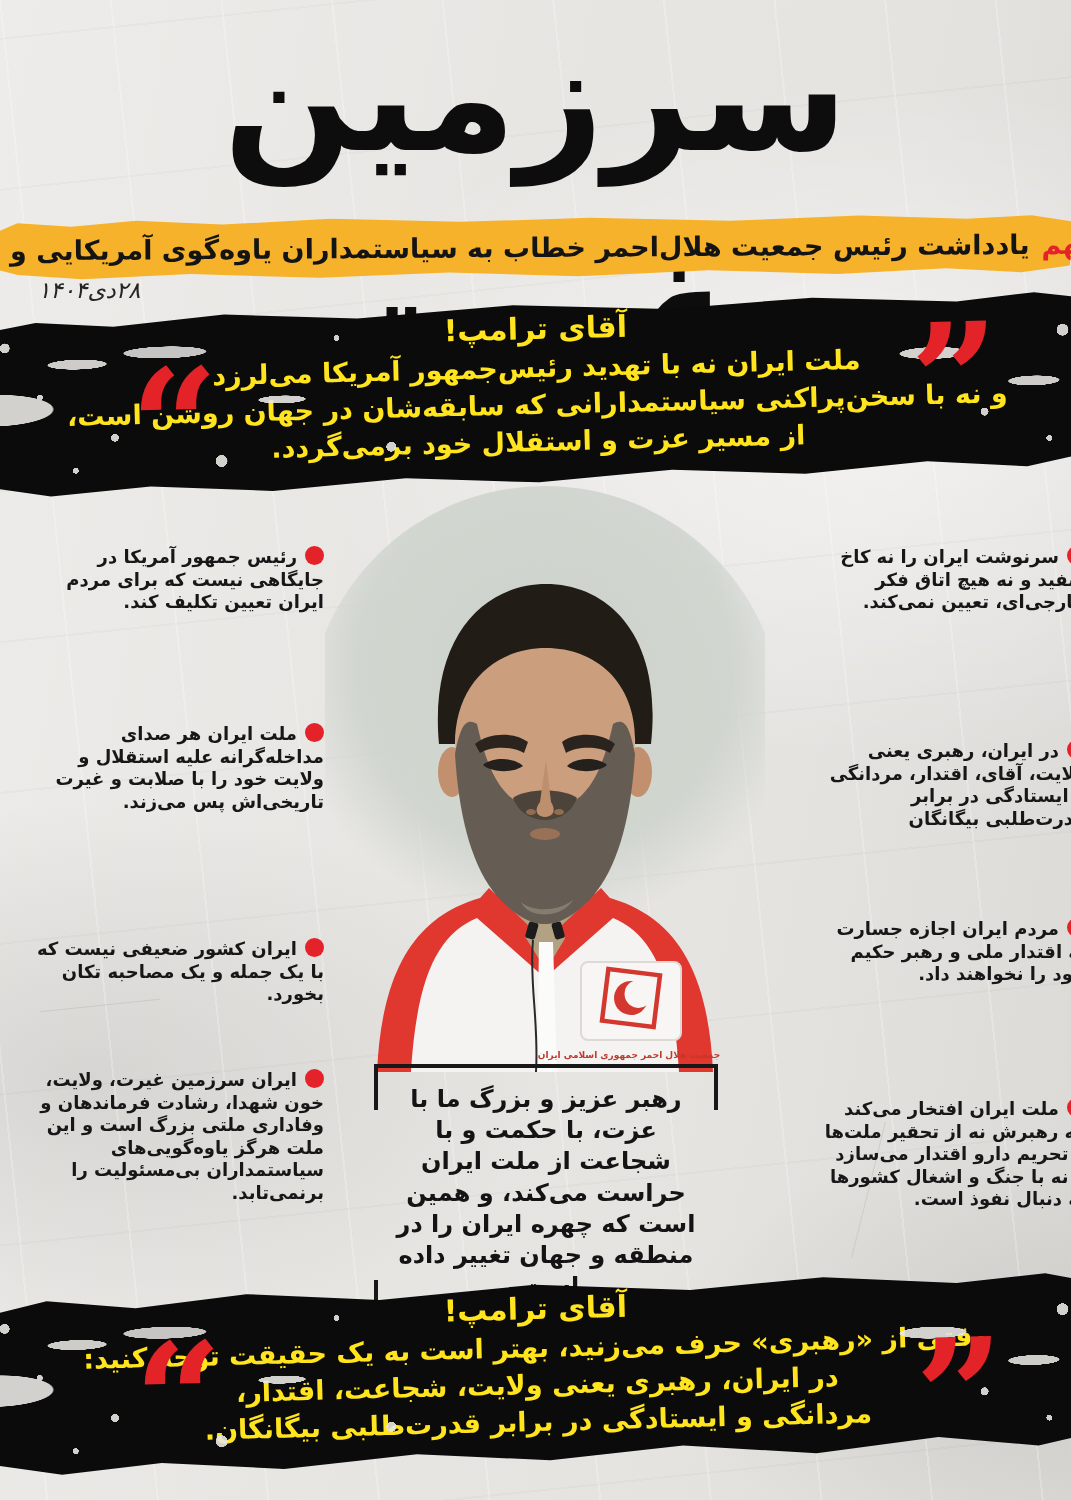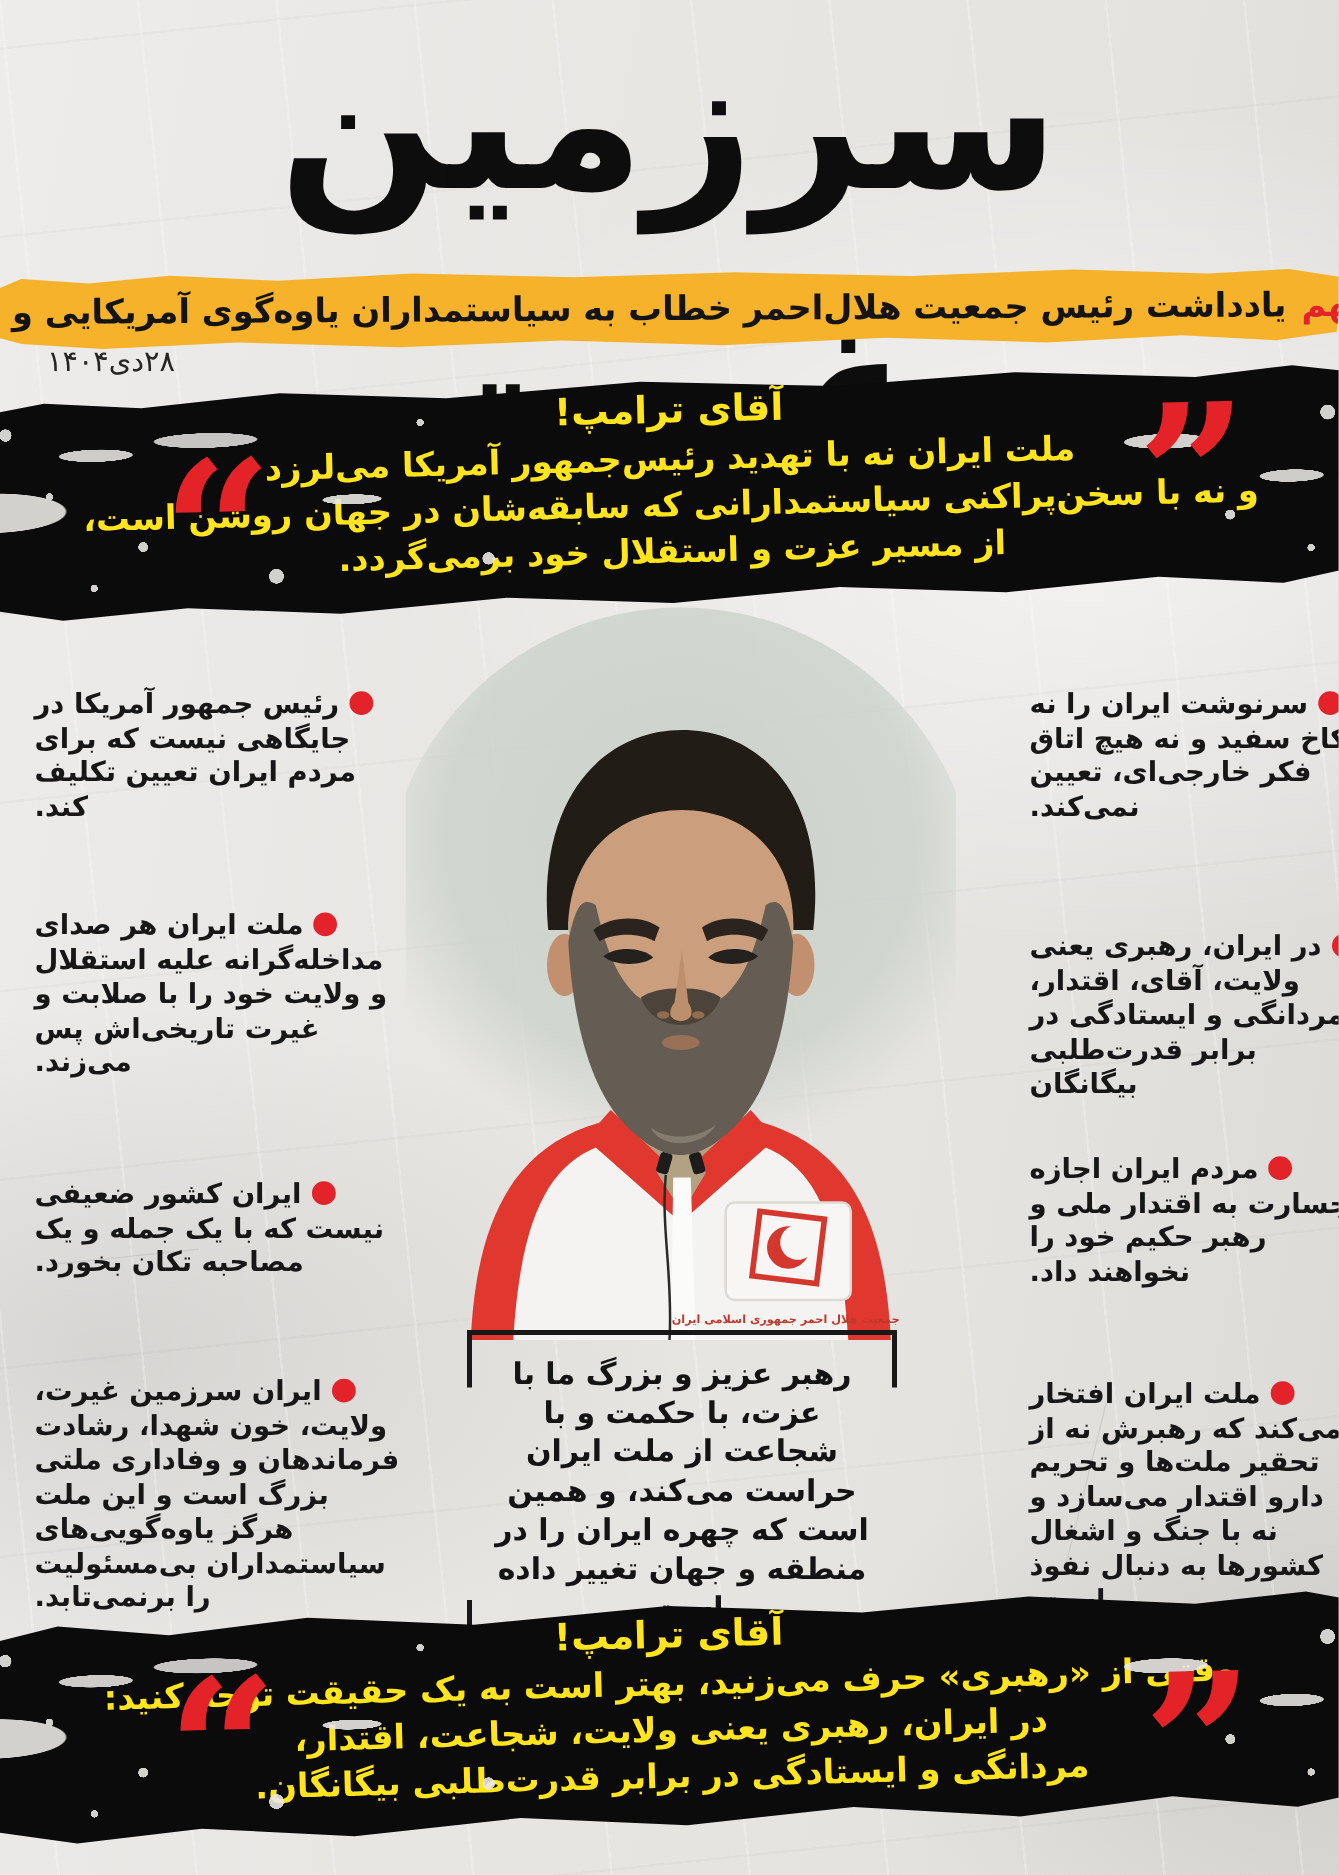--- a/index.html
+++ b/index.html
@@ -31,21 +31,21 @@
   
   .kicker{
     position:absolute;top:215px;left:-4px;width:1079px;height:64px;background:#f6b22b;
     display:flex;align-items:center;justify-content:center;gap:12px;direction:rtl;
     white-space:nowrap;font-weight:bold;font-size:27px;transform:rotate(-.35deg);
     clip-path:polygon(0 22%,2% 8%,7% 14%,13% 5%,21% 12%,31% 4%,43% 10%,55% 5%,68% 11%,80% 4%,90% 10%,96% 5%,100% 16%,99.5% 84%,95% 94%,88% 87%,78% 95%,66% 88%,54% 96%,42% 89%,30% 96%,18% 89%,8% 96%,2% 89%,0 80%);
   }
   .kicker .hl{color:#e3222a;}
   .kicker .kt{color:#141414;}
 
-  .date{position:absolute;top:277px;left:38px;font-size:23px;color:#262524;direction:rtl;}
+  .date{position:absolute;top:277px;left:38px;font-size:23px;color:#262524;direction:rtl;font-style:italic;}
 
   
   .qbar{
     position:absolute;left:-18px;width:1110px;background:#0b0b0b;color:#ffe41e;
     text-align:center;direction:rtl;font-weight:bold;
   }
   .qbar.top{top:301px;height:187px;transform:rotate(-1.45deg);
     clip-path:polygon(0 10%,5% 5%,12% 8%,22% 3%,34% 7%,48% 2%,62% 6%,75% 2%,88% 6%,95% 2%,100% 6%,100% 88%,94% 95%,85% 91%,74% 96%,62% 92%,50% 97%,38% 93%,26% 98%,15% 94%,6% 98%,0 92%);}
   .qbar.bottom{top:1281px;height:185px;transform:rotate(-1.5deg);
     clip-path:polygon(0 12%,6% 4%,14% 9%,24% 3%,36% 8%,50% 2%,64% 7%,76% 2%,88% 7%,96% 3%,100% 8%,100% 90%,95% 96%,86% 90%,75% 97%,63% 91%,51% 97%,39% 92%,27% 98%,16% 93%,7% 98%,0 91%);}
@@ -72,25 +72,25 @@
   .qhead{margin:10px 0 0;font-size:30px;}
   .qline{margin:6px 0 0;font-size:27px;}
   .qmark{position:absolute;font-family:"DejaVu Serif","Liberation Serif",serif;font-weight:bold;
          color:#e42328;font-size:155px;line-height:1;pointer-events:none;}
   .qbar.top .qmark.open{left:148px;top:38px;}
   .qbar.top .qmark.close{right:92px;top:12px;}
   .qbar.bottom .qmark.open{left:152px;top:32px;}
   .qbar.bottom .qmark.close{right:88px;top:48px;}
 
   
-  .bullet{position:absolute;direction:rtl;text-align:left;font-weight:bold;
-          color:#171717;font-size:22px;line-height:1.25;}
+  .bullet{position:absolute;direction:rtl;text-align:right;font-weight:bold;
+          color:#171717;font-size:18px;line-height:1.25;}
   .bl{left:28px;width:296px;}
   .br{left:824px;width:262px;}
-  .bl1{top:528px}.bl2{top:705px}.bl3{top:920px}.bl4{top:1078px}
+  .bl1{top:528px}.bl2{top:705px}.bl3{top:920px}.bl4{top:1051px}
   .br1{top:528px}.br2{top:722px}.br3{top:900px}.br4{top:1080px}
   .dot{display:inline-block;width:19px;height:19px;border-radius:50%;
        background:#e3222a;margin-left:8px;vertical-align:-2px;}
 
   
   .center-quote{
     position:absolute;left:370px;top:1064px;width:352px;box-sizing:border-box;
     padding:20px 22px 26px;direction:rtl;text-align:center;
     font-weight:bold;font-size:24px;line-height:1.3;color:#141414;
   }

